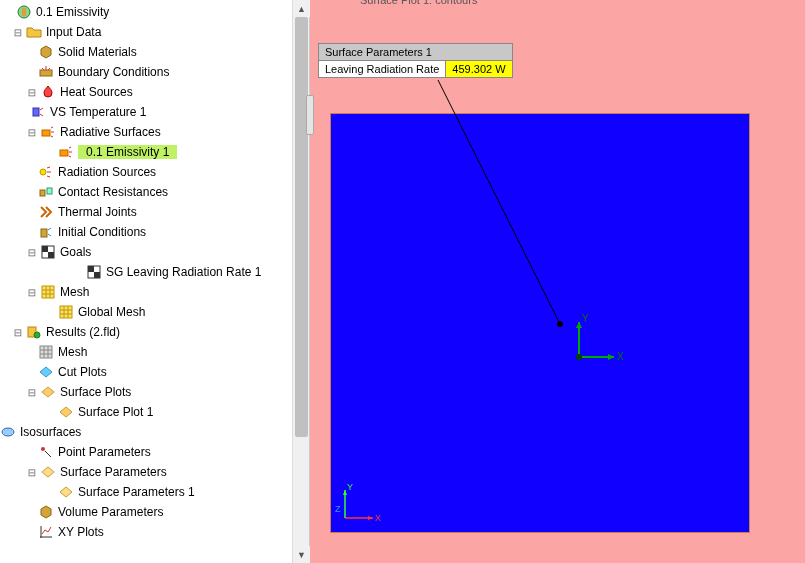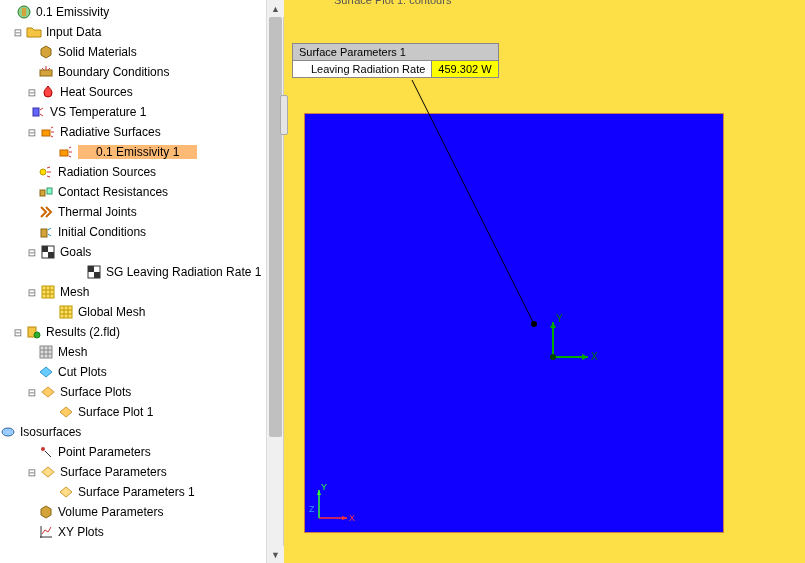--- a/index.html
+++ b/index.html
@@ -1,34 +1,34 @@
 <!DOCTYPE html>
 <html><head>
 <meta charset="utf-8">
 <style>
 * { box-sizing: border-box; margin: 0; padding: 0; }
 body { font-family: "Segoe UI", Tahoma, sans-serif; font-size: 12px; background: #fff; width: 805px; height: 563px; overflow: hidden; display: flex; }
-.sidebar { width: 284px; height: 100%; background: #fff; position: relative; border-right: 1px solid #ccc; }
+.sidebar { width: 310px; height: 100%; background: #fff; position: relative; border-right: 1px solid #ccc; }
 .tree { padding: 2px 0; }
 .tree-row { display: flex; align-items: center; height: 20px; white-space: nowrap; cursor: default; }
 .toggle { width: 12px; height: 12px; margin-right: 2px; display: inline-flex; align-items: center; justify-content: center; font-size: 10px; color: #666; cursor: pointer; }
 .toggle.blank { visibility: hidden; }
 .icon { width: 16px; height: 16px; margin-right: 4px; display: inline-flex; align-items: center; justify-content: center; flex-shrink: 0; }
 .icon svg { width: 16px; height: 16px; }
 .label { color: #000; }
-.highlight { background: #fdba74; padding: 0 18px; }
+.highlight { background: #bef264; padding: 0 8px; }
 .scrollbar { position: absolute; right: 0; top: 0; width: 17px; height: 100%; background: #f0f0f0; border-left: 1px solid #ddd; }
 .scroll-thumb { position: absolute; left: 2px; width: 13px; background: #c0c0c0; border-radius: 2px; }
 .scroll-arrow { position: absolute; left: 0; width: 17px; height: 17px; background: #f0f0f0; display: flex; align-items: center; justify-content: center; font-size: 9px; color: #555; }
-.main { flex: 1; position: relative; background: #fde047; }
+.main { flex: 1; position: relative; background: #fca5a5; }
 .main-header { position: absolute; top: -6px; left: 50px; color: #555; font-size: 11px; }
 .callout-box { position: absolute; left: 8px; top: 43px; border: 1px solid #888; background: #fff; font-size: 11px; z-index: 5; }
 .callout-title { background: #c8c8c8; padding: 2px 6px; border-bottom: 1px solid #888; }
 .callout-row { display: flex; }
-.callout-label { padding: 2px 6px; border-right: 1px solid #888; margin-left: 12px; }
+.callout-label { padding: 2px 6px; border-right: 1px solid #888; }
 .callout-value { padding: 2px 6px; background: #ffff00; }
 .viewport { position: absolute; left: 20px; top: 113px; width: 420px; height: 420px; border: 1px solid #c97b4a; background: #1000ff; }
 .leader { position: absolute; z-index: 4; }
 .axis-main { position: absolute; left: 228px; top: 198px; }
 .axis-small { position: absolute; left: 2px; bottom: 2px; }
 .resizer { position: absolute; left: -4px; top: 95px; width: 8px; height: 40px; background: #e5e5e5; border: 1px solid #aaa; border-radius: 2px; cursor: ew-resize; }
 </style>
 </head>
 <body>
 

